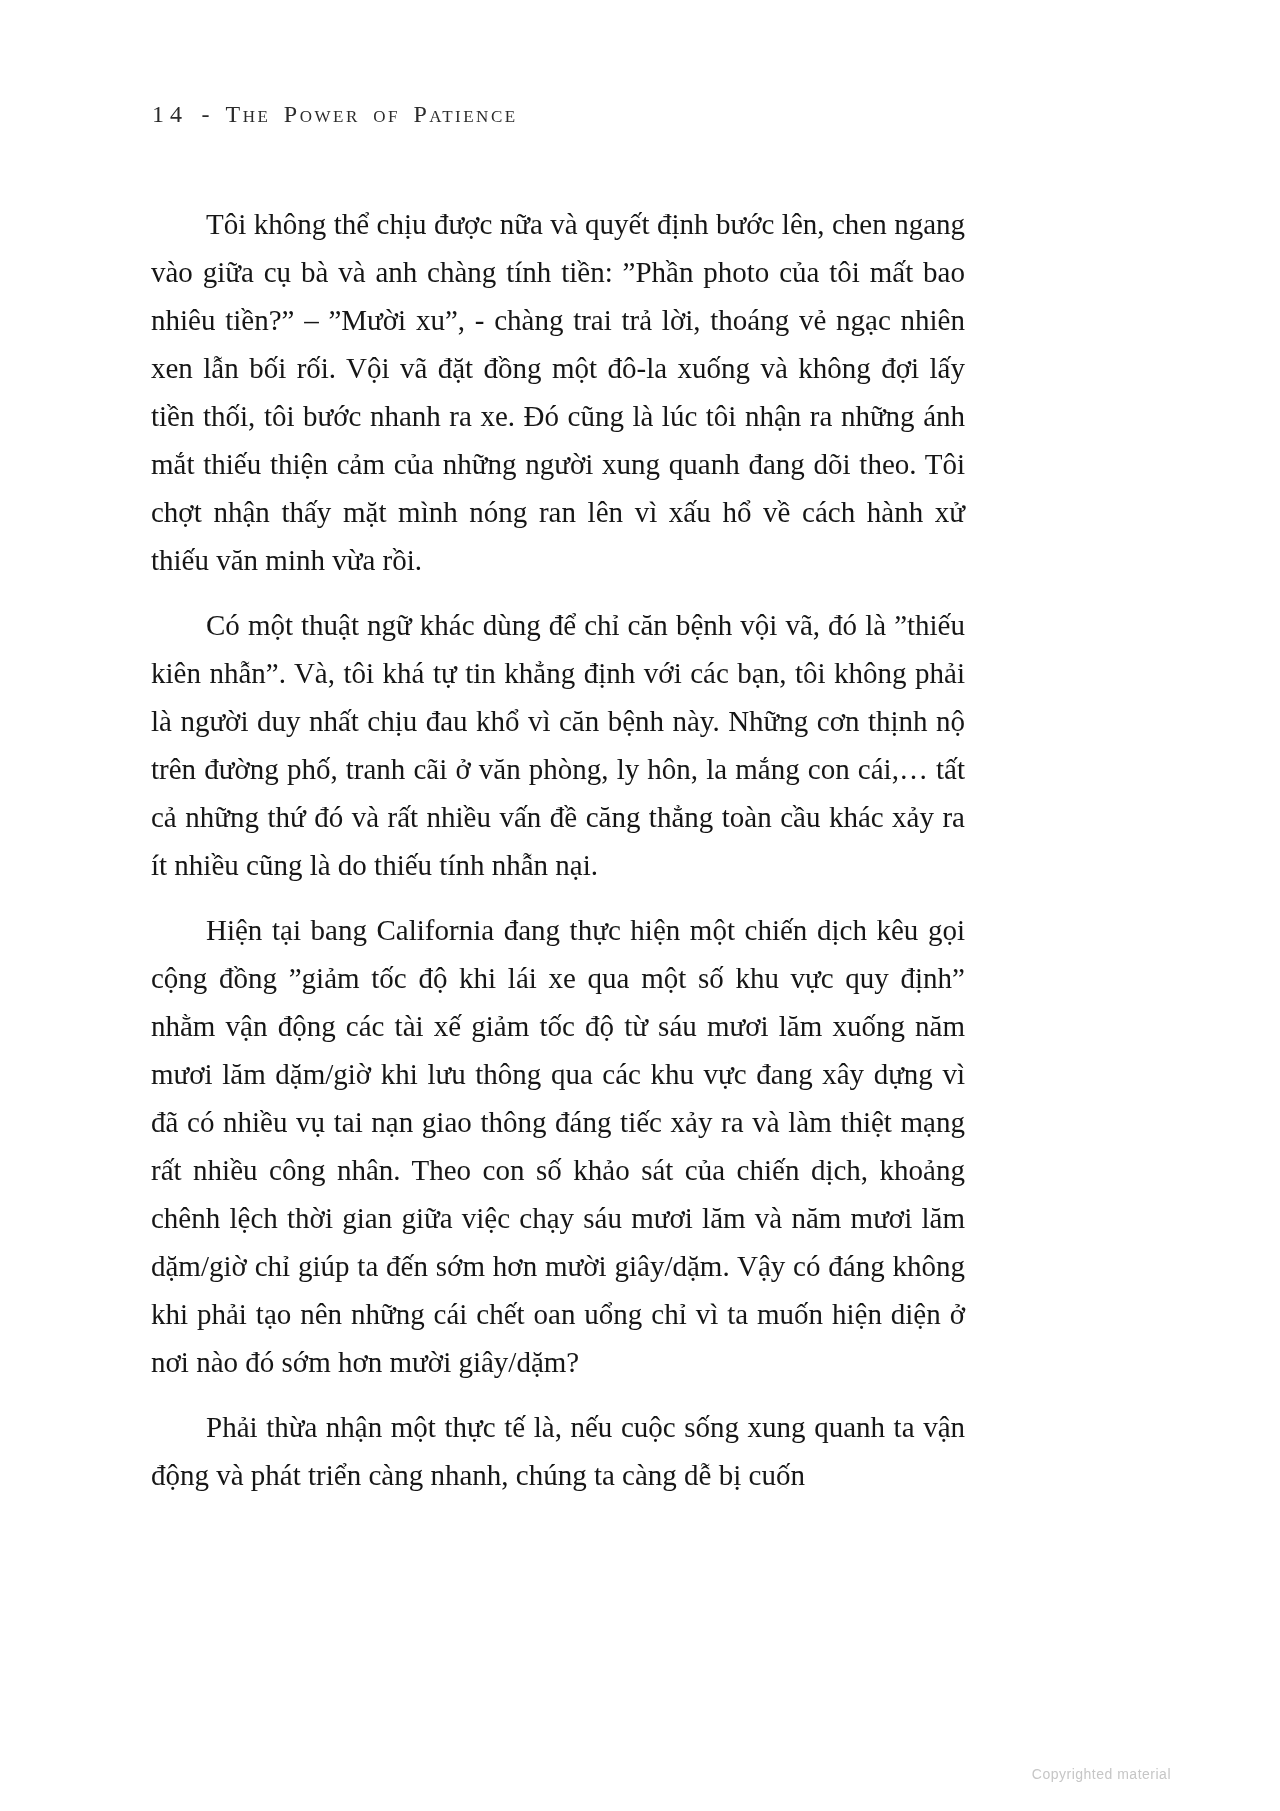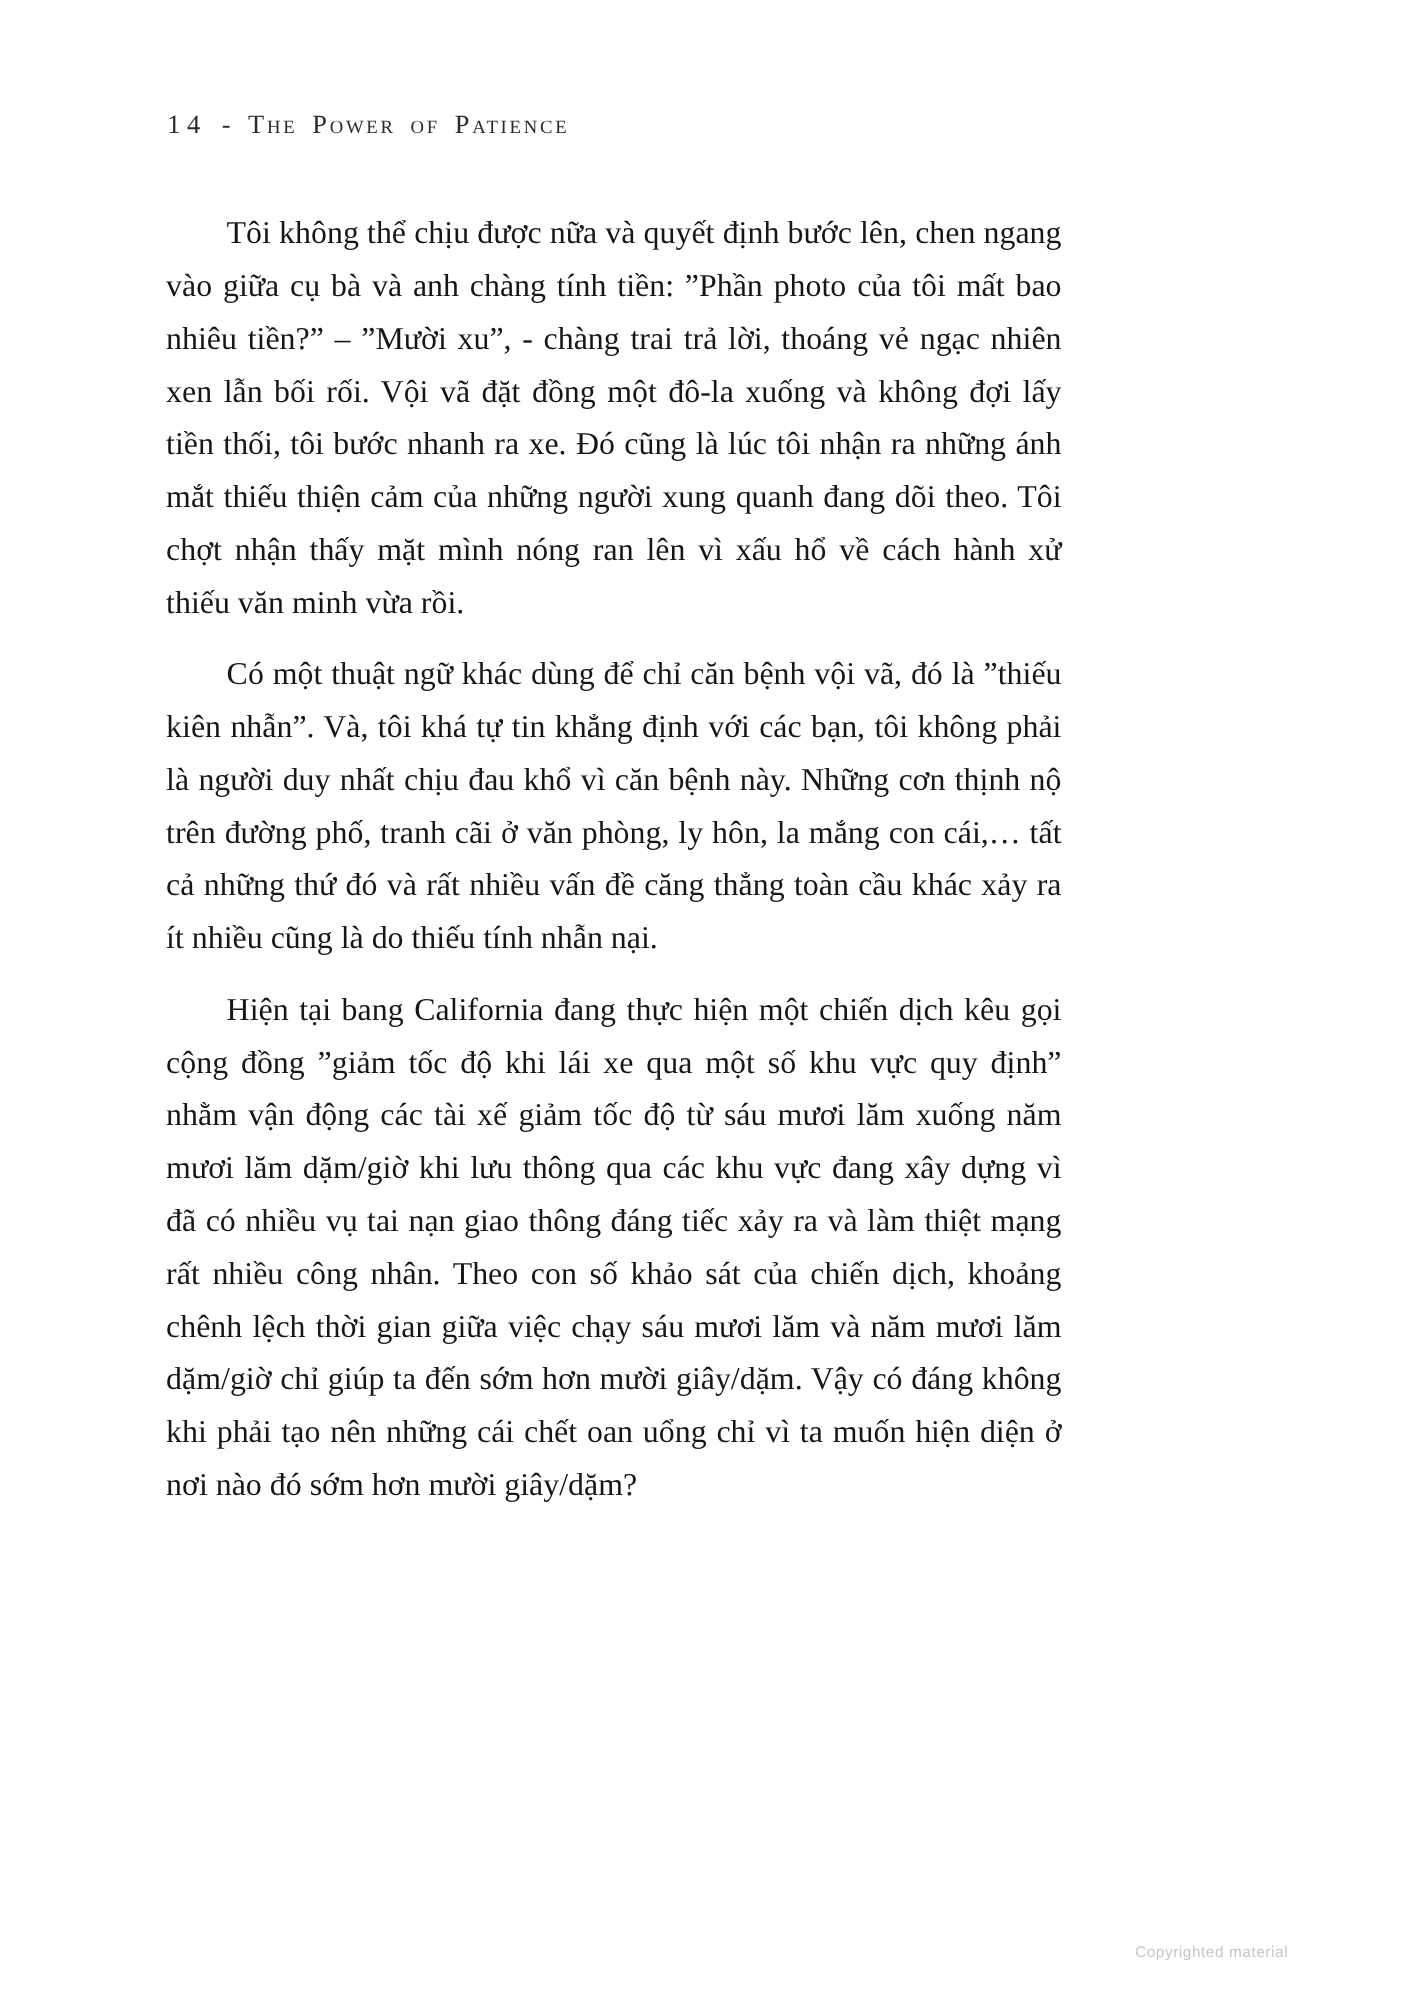--- a/index.html
+++ b/index.html
@@ -28,21 +28,21 @@
   }
   .page-header .page-number {
     letter-spacing: 6px;
   }
   .page-header .running-title {
     font-variant: small-caps;
   }
   .page-body {
     position: absolute;
     left: 151px;
-    top: 188px;
+    top: 200px;
     width: 814px;
     font-size: 29px;
     line-height: 48px;
     color: #161616;
     text-align: justify;
   }
   .page-body p {
     margin: 0 0 17px 0;
     text-indent: 55px;
   }
@@ -64,19 +64,20 @@
   <header class="page-header">
     <span class="page-number">14</span>
     <span class="header-separator">-</span>
     <span class="running-title">The Power of Patience</span>
   </header>
 
   <main class="page-body">
     <p>Tôi không thể chịu được nữa và quyết định bước lên, chen ngang vào giữa cụ bà và anh chàng tính tiền: ”Phần photo của tôi mất bao nhiêu tiền?” – ”Mười xu”, - chàng trai trả lời, thoáng vẻ ngạc nhiên xen lẫn bối rối. Vội vã đặt đồng một đô-la xuống và không đợi lấy tiền thối, tôi bước nhanh ra xe. Đó cũng là lúc tôi nhận ra những ánh mắt thiếu thiện cảm của những người xung quanh đang dõi theo. Tôi chợt nhận thấy mặt mình nóng ran lên vì xấu hổ về cách hành xử thiếu văn minh vừa rồi.</p>
     <p>Có một thuật ngữ khác dùng để chỉ căn bệnh vội vã, đó là ”thiếu kiên nhẫn”. Và, tôi khá tự tin khẳng định với các bạn, tôi không phải là người duy nhất chịu đau khổ vì căn bệnh này. Những cơn thịnh nộ trên đường phố, tranh cãi ở văn phòng, ly hôn, la mắng con cái,… tất cả những thứ đó và rất nhiều vấn đề căng thẳng toàn cầu khác xảy ra ít nhiều cũng là do thiếu tính nhẫn nại.</p>
     <p>Hiện tại bang California đang thực hiện một chiến dịch kêu gọi cộng đồng ”giảm tốc độ khi lái xe qua một số khu vực quy định” nhằm vận động các tài xế giảm tốc độ từ sáu mươi lăm xuống năm mươi lăm dặm/giờ khi lưu thông qua các khu vực đang xây dựng vì đã có nhiều vụ tai nạn giao thông đáng tiếc xảy ra và làm thiệt mạng rất nhiều công nhân. Theo con số khảo sát của chiến dịch, khoảng chênh lệch thời gian giữa việc chạy sáu mươi lăm và năm mươi lăm dặm/giờ chỉ giúp ta đến sớm hơn mười giây/dặm. Vậy có đáng không khi phải tạo nên những cái chết oan uổng chỉ vì ta muốn hiện diện ở nơi nào đó sớm hơn mười giây/dặm?</p>
+    <p>Phải thừa nhận một thực tế là, nếu cuộc sống xung quanh ta vận động và phát triển càng nhanh, chúng ta càng dễ bị cuốn</p>
   </main>
 
   <footer>
     <span class="watermark">Copyrighted material</span>
   </footer>
 
 </div>
 
 </body></html>

